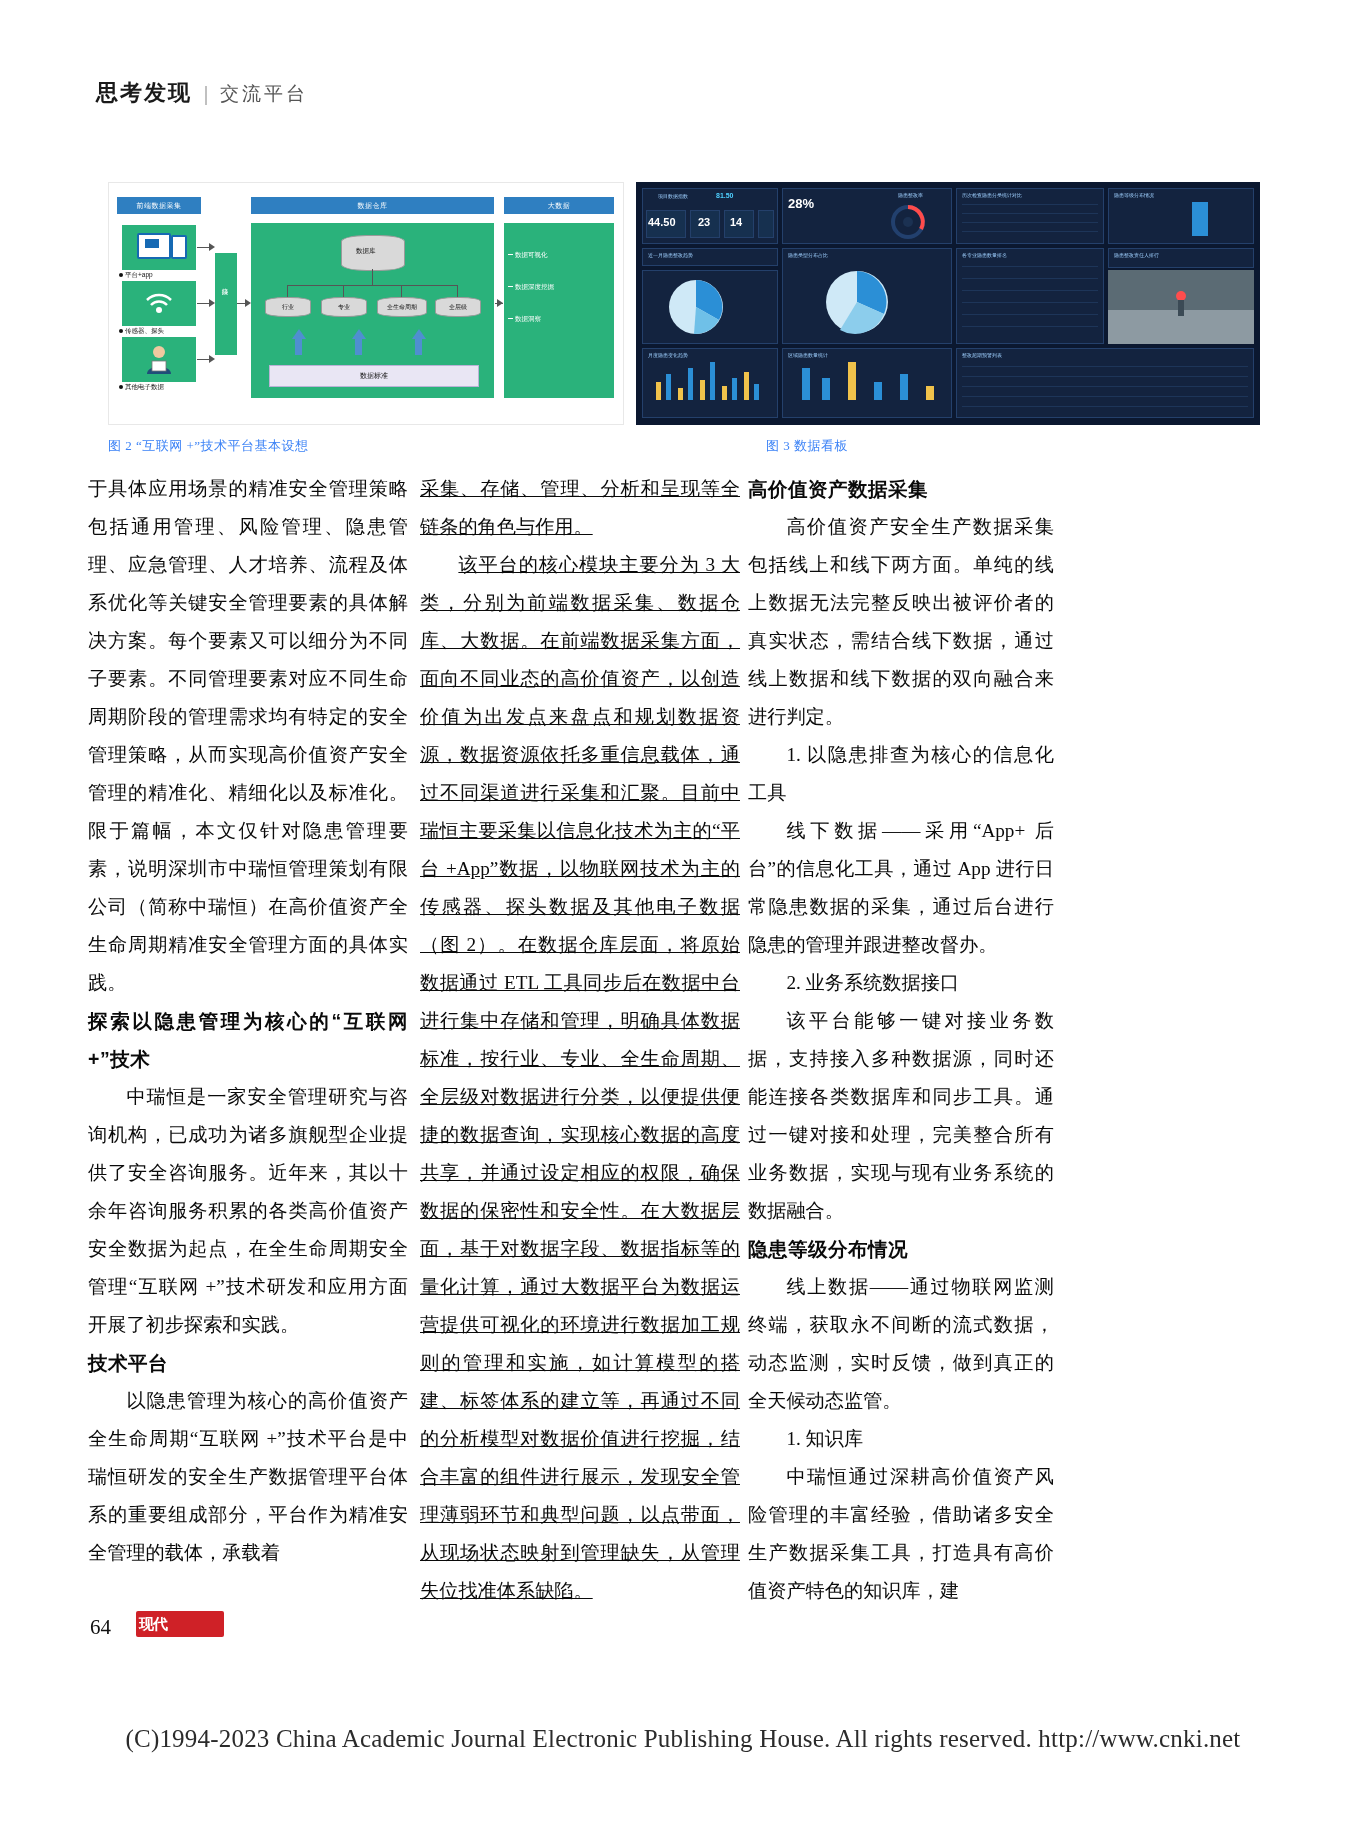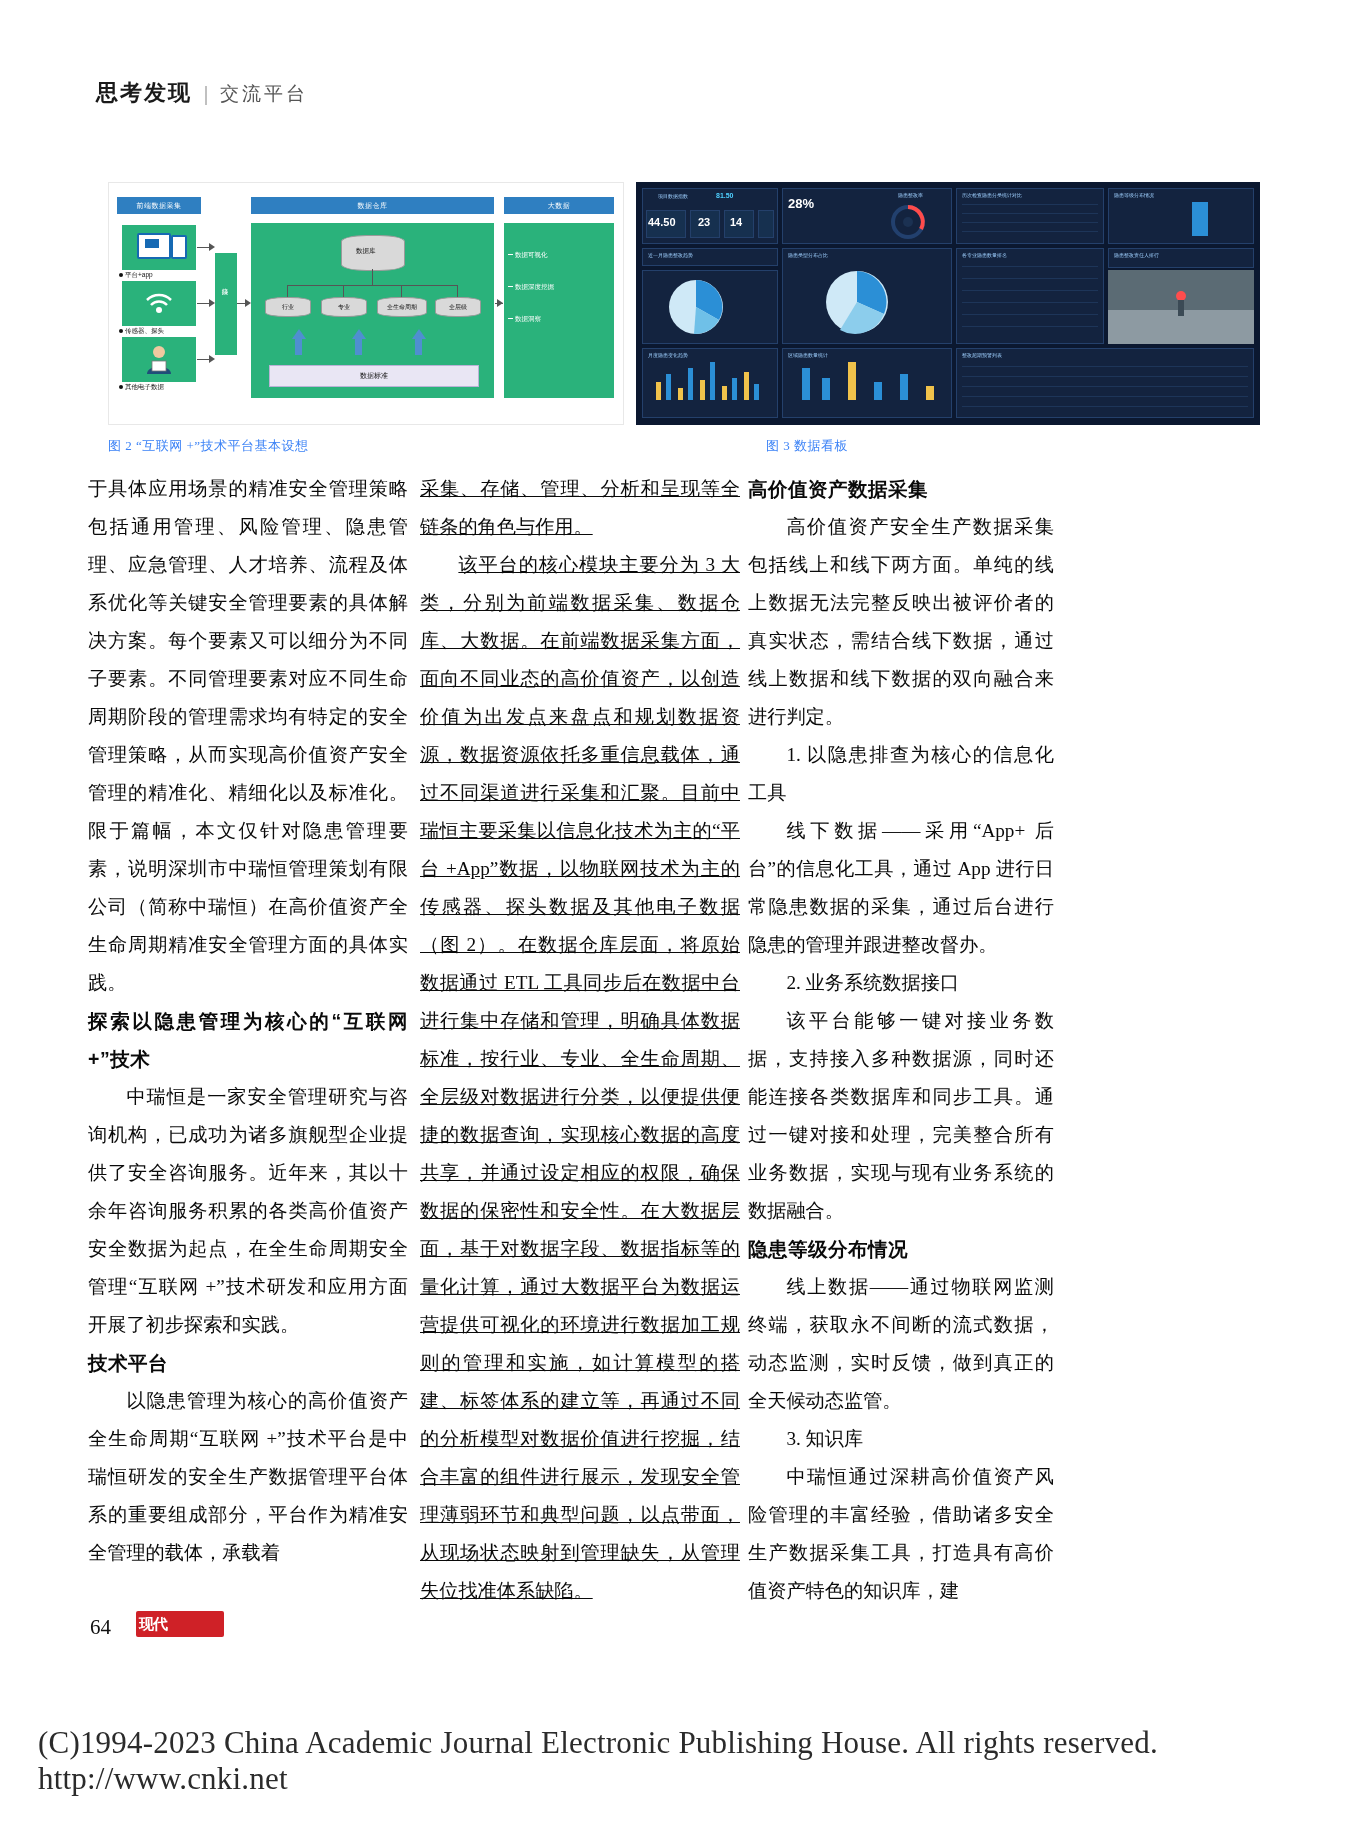--- a/index.html
+++ b/index.html
@@ -284,22 +284,23 @@
     color: #ffffff;
     line-height: 10px;
     padding-left: 3px;
     margin-top: 48px;
   }
   .copyright {
     position: absolute;
     left: 38px;
     top: 1725px;
     width: 1290px;
+    text-align: center;
     font-family: "Liberation Serif", serif;
-    font-size: 31px;
+    font-size: 25px;
     color: #2b2b2b;
     letter-spacing: 0.2px;
   }
 </style>
 </head>
 <body>
 
 <div class="page">
 
   <div class="header">
@@ -507,21 +508,21 @@
 
   <div class="col" id="col3">
     <h3>高价值资产数据采集</h3>
     <p class="ind">高价值资产安全生产数据采集包括线上和线下两方面。单纯的线上数据无法完整反映出被评价者的真实状态，需结合线下数据，通过线上数据和线下数据的双向融合来进行判定。</p>
     <p class="ind">1. 以隐患排查为核心的信息化工具</p>
     <p class="ind">线下数据——采用“App+ 后台”的信息化工具，通过 App 进行日常隐患数据的采集，通过后台进行隐患的管理并跟进整改督办。</p>
     <p class="ind">2. 业务系统数据接口</p>
     <p class="ind">该平台能够一键对接业务数据，支持接入多种数据源，同时还能连接各类数据库和同步工具。通过一键对接和处理，完美整合所有业务数据，实现与现有业务系统的数据融合。</p>
     <h3>隐患等级分布情况</h3>
     <p class="ind">线上数据——通过物联网监测终端，获取永不间断的流式数据，动态监测，实时反馈，做到真正的全天候动态监管。</p>
-    <p class="ind">3. 知识库</p>
+    <p class="ind">1. 知识库</p>
     <p class="ind">中瑞恒通过深耕高价值资产风险管理的丰富经验，借助诸多安全生产数据采集工具，打造具有高价值资产特色的知识库，建</p>
   </div>
 
   <div class="page-num">64</div>
   <div class="logo">
     <span class="l1">现代</span>
     <span class="l2">职业安全</span>
   </div>
   <div class="copyright">(C)1994-2023 China Academic Journal Electronic Publishing House. All rights reserved.    http://www.cnki.net</div>
 

